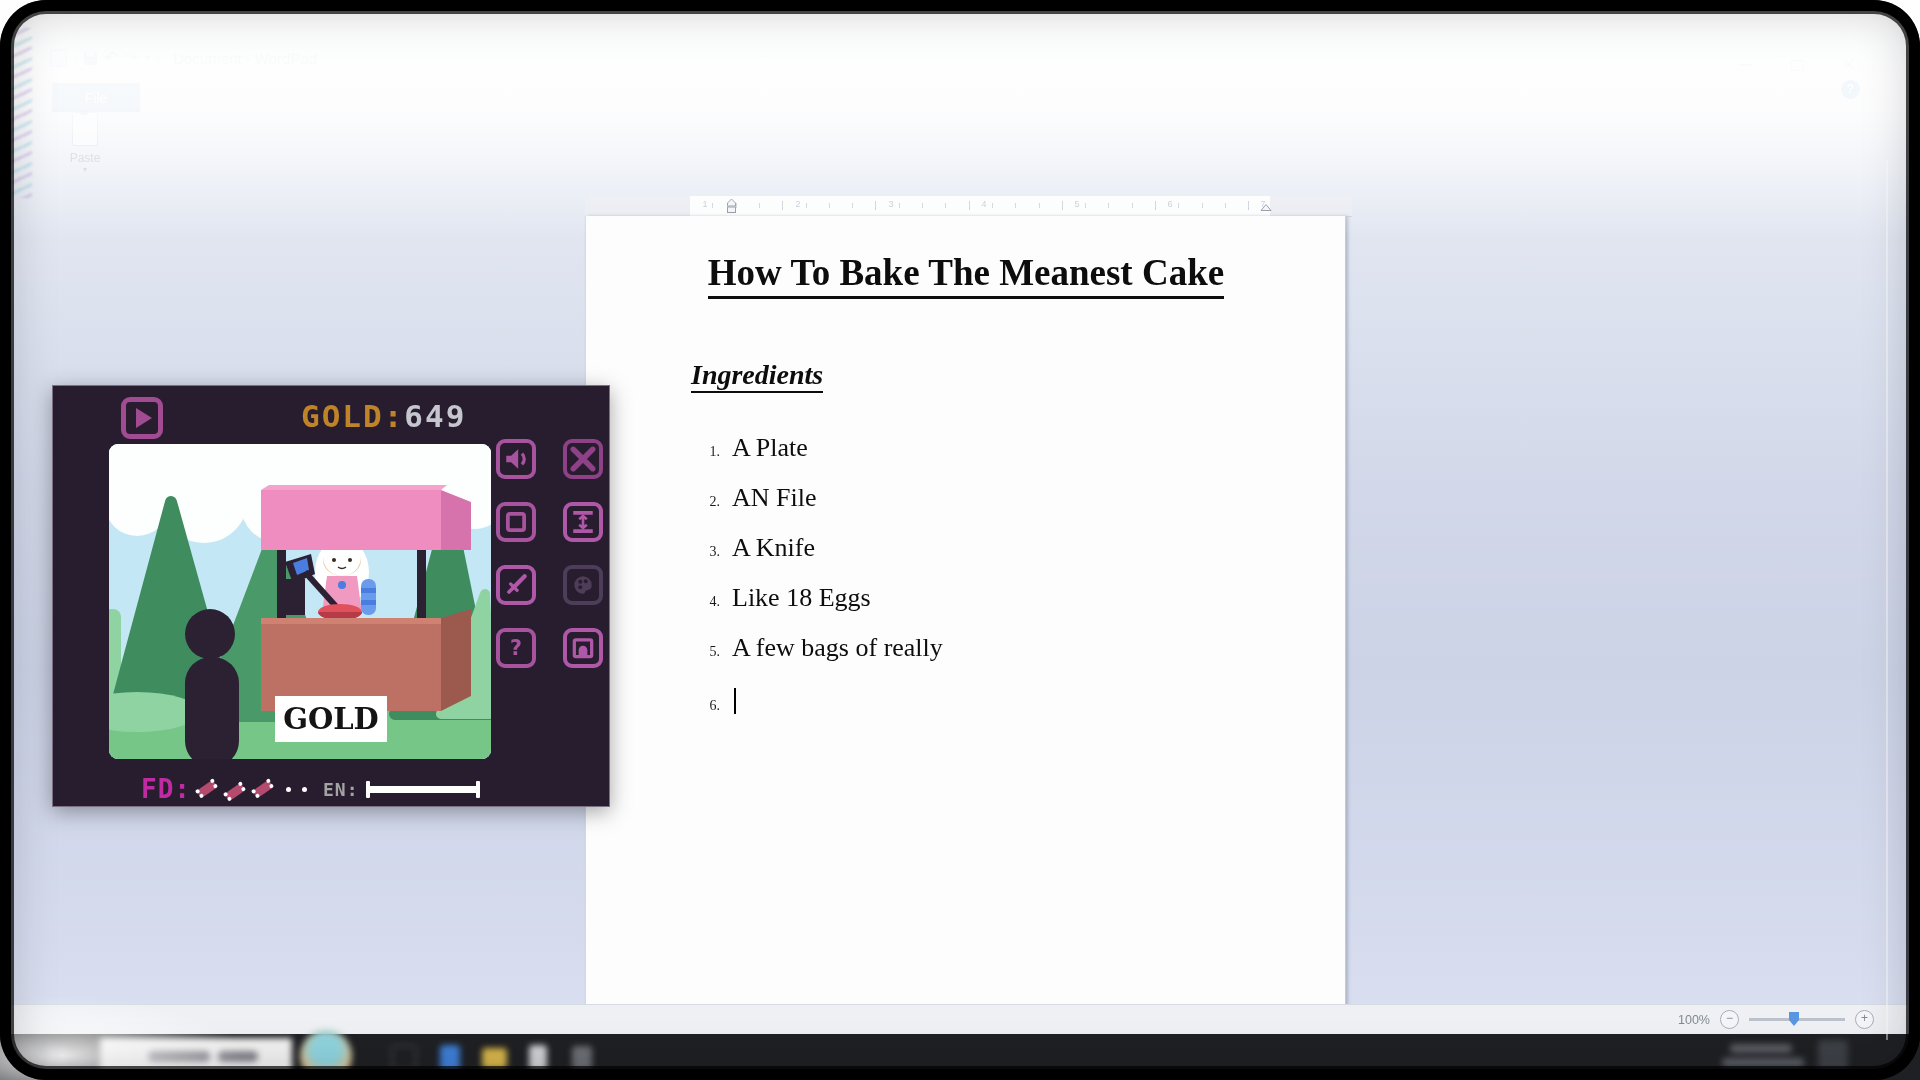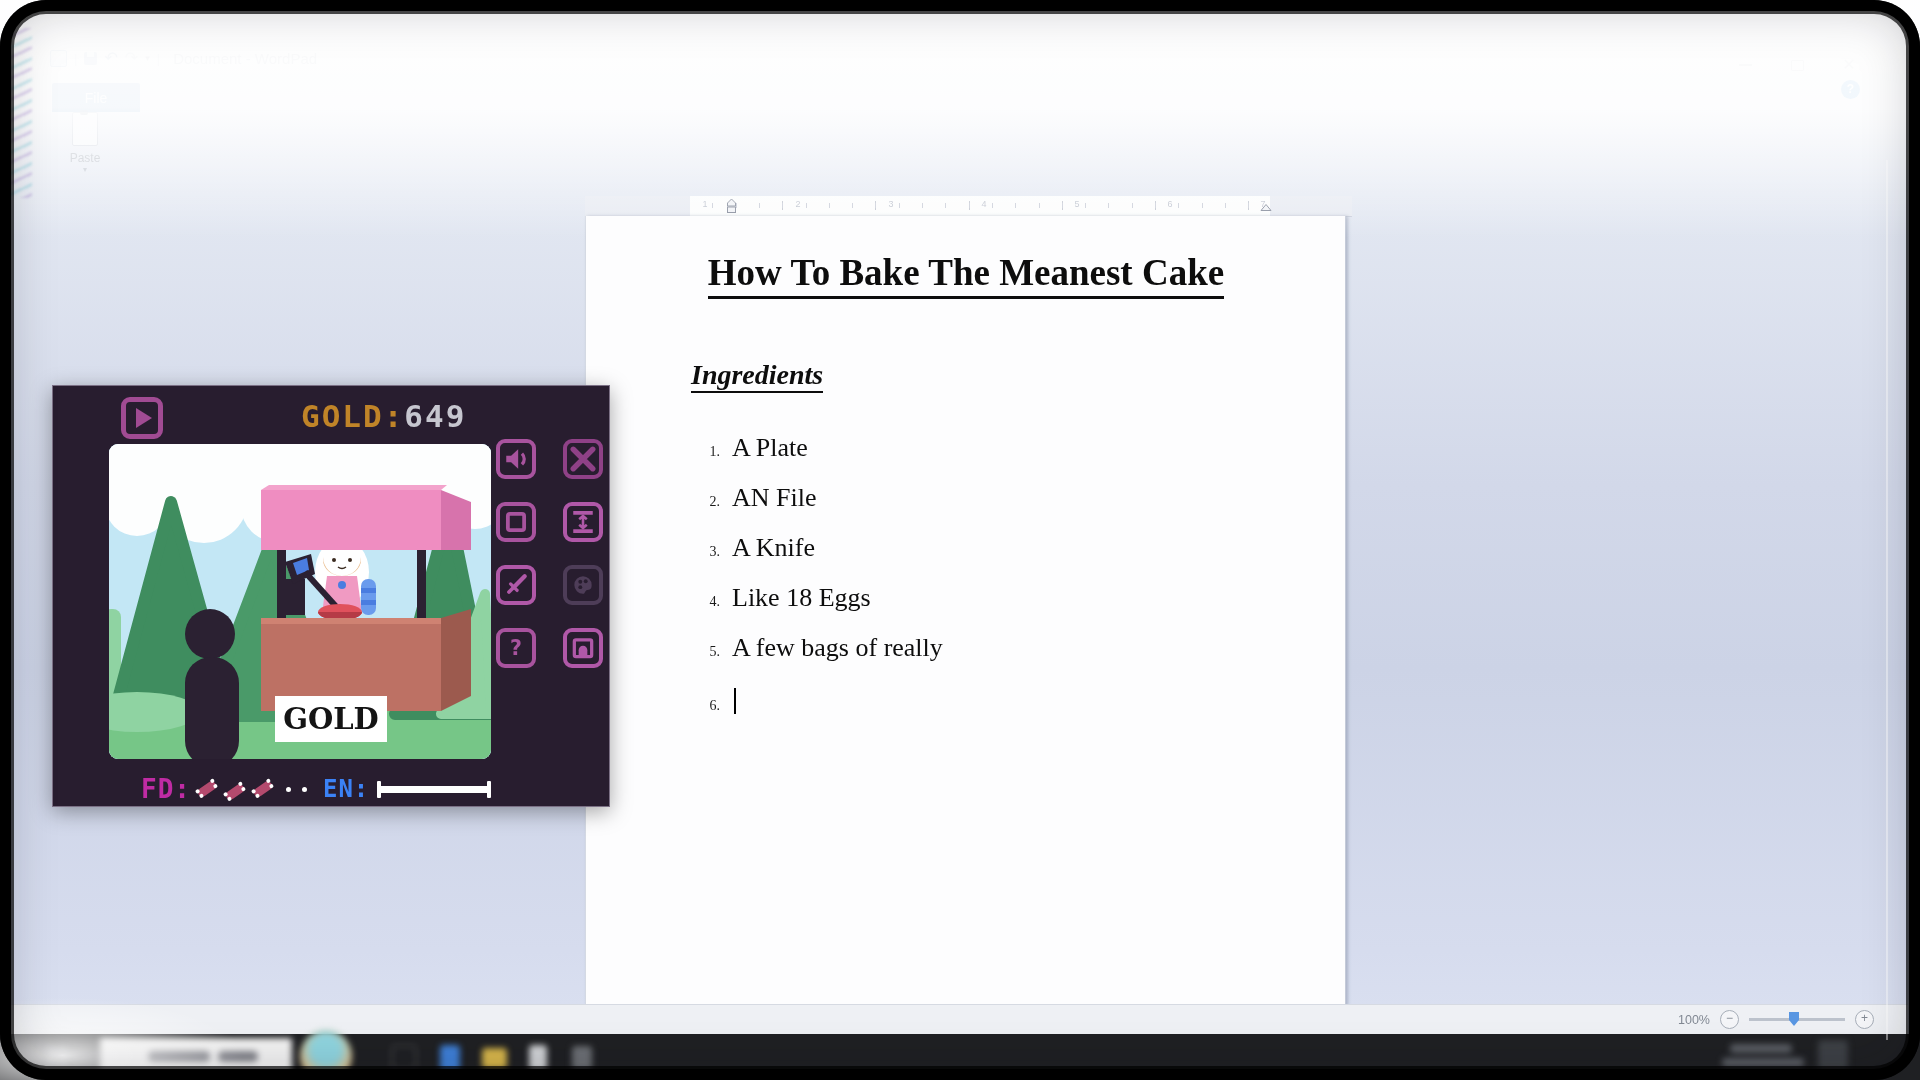--- a/index.html
+++ b/index.html
@@ -89,21 +89,21 @@
   .shop-sign{position:absolute;left:166px;top:252px;width:112px;height:46px;background:#fff;
     display:flex;align-items:center;justify-content:center;font-family:"DejaVu Serif",serif;font-weight:bold;
     font-size:29px;color:#141414;letter-spacing:0px;line-height:1;}
   .shop-sign::first-letter{font-size:40px;}
   .gicon{position:absolute;width:40px;height:40px;border:4px solid currentColor;border-radius:9px;box-sizing:border-box;
     display:flex;align-items:center;justify-content:center;}
   .gi-c1{left:443px;} .gi-c2{left:510px;}
   .gi-r1{top:53px;} .gi-r2{top:116px;} .gi-r3{top:179px;} .gi-r4{top:242px;}
   .fd-row{position:absolute;left:72px;top:387px;height:32px;display:flex;align-items:center;margin-left:16px;}
   .fd-label{font-family:"DejaVu Sans Mono",monospace;font-weight:bold;font-size:26px;color:#c02ba4;letter-spacing:1px;}
-  .en-label{font-family:"DejaVu Sans Mono",monospace;font-weight:bold;font-size:24px;color:#3b82f6;letter-spacing:1px;margin-left:16px;}
+  .en-label{font-family:"DejaVu Sans Mono",monospace;font-weight:bold;font-size:18px;color:#a3a3a3;letter-spacing:1px;margin-left:16px;}
   .meat{margin-left:4px;}
   .fd-dot{width:5px;height:5px;border-radius:50%;background:#fff;margin-left:11px;}
   .energy-bar{display:flex;align-items:center;margin-left:8px;}
   .energy-cap{width:4px;height:17px;background:#fff;border-radius:1px;}
   .energy-fill{width:106px;height:7px;background:#fff;}
 
   
   .taskbar{left:0;top:1034px;width:1920px;height:46px;background:#1f2023;}
   .tb-blur{position:absolute;inset:0;filter:blur(3px);}
   .start-logo{position:absolute;left:48px;top:13px;width:18px;height:18px;

